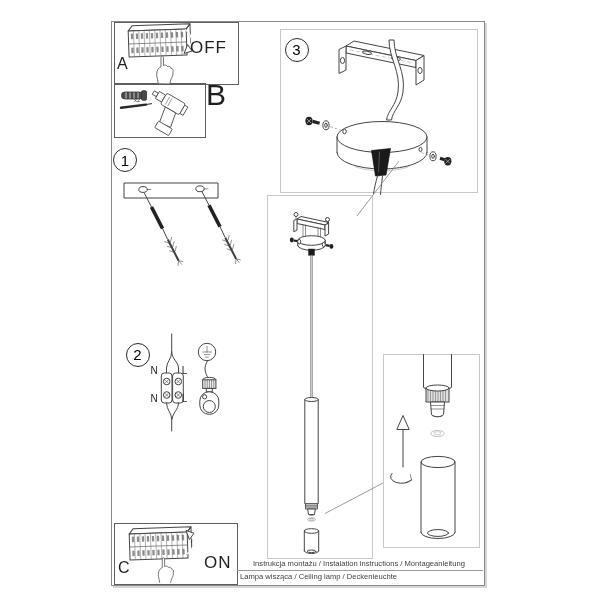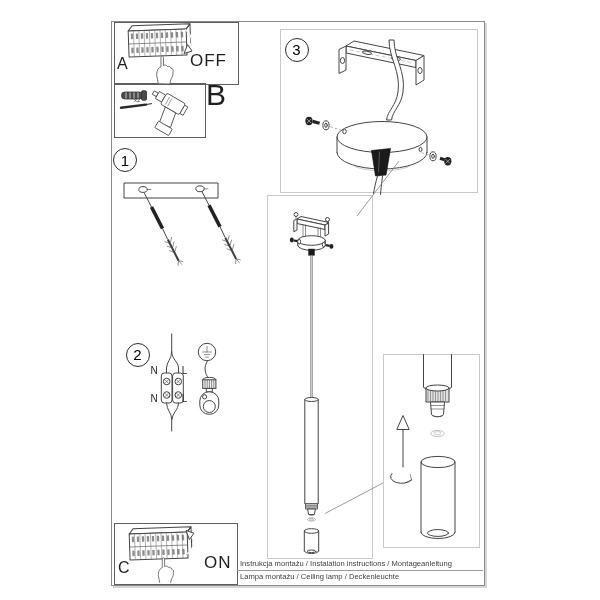--- a/index.html
+++ b/index.html
@@ -285,26 +285,26 @@
       <span>1</span>
     </div>
   <div class="circ" style="left:125.5px;top:342.5px">
       <span>2</span>
     </div>
   <div class="circ" style="left:284.5px;top:37.5px">
       <span>3</span>
     </div>
 
   <div class="lbl" style="left:117px;top:56px;font-size:16px">A</div>
-  <div class="lbl" style="left:190px;top:52px;font-size:17px;letter-spacing:1px">OFF</div>
+  <div class="lbl" style="left:190px;top:39px;font-size:17px;letter-spacing:1px">OFF</div>
   <div class="lbl" style="left:206px;top:80px;font-size:30px">B</div>
   <div class="lbl" style="left:134px;top:96.5px;font-size:6px;color:#444">x2</div>
   <div class="lbl wl" style="left:149px;top:366px">N</div>
   <div class="lbl wl" style="left:179.5px;top:366px">L</div>
   <div class="lbl wl" style="left:149px;top:394px">N</div>
   <div class="lbl wl" style="left:179.5px;top:394px">L</div>
   <div class="lbl" style="left:118px;top:560px;font-size:16px">C</div>
   <div class="lbl" style="left:204px;top:554px;font-size:17px;letter-spacing:1px">ON</div>
 
-  <div class="lbl foot" style="left:240px;top:560px">Instrukcja montażu / Instalation instructions / Montageanleitung</div>
-  <div class="lbl foot" style="left:240px;top:573px">Lampa montażu / Ceiling lamp / Deckenleuchte</div>
+  <div class="lbl foot" style="left:253px;top:560px">Instrukcja montażu / Instalation instructions / Montageanleitung</div>
+  <div class="lbl foot" style="left:240px;top:573px">Lampa wisząca / Ceiling lamp / Deckenleuchte</div>
 
 </div>
 
 </body></html>

